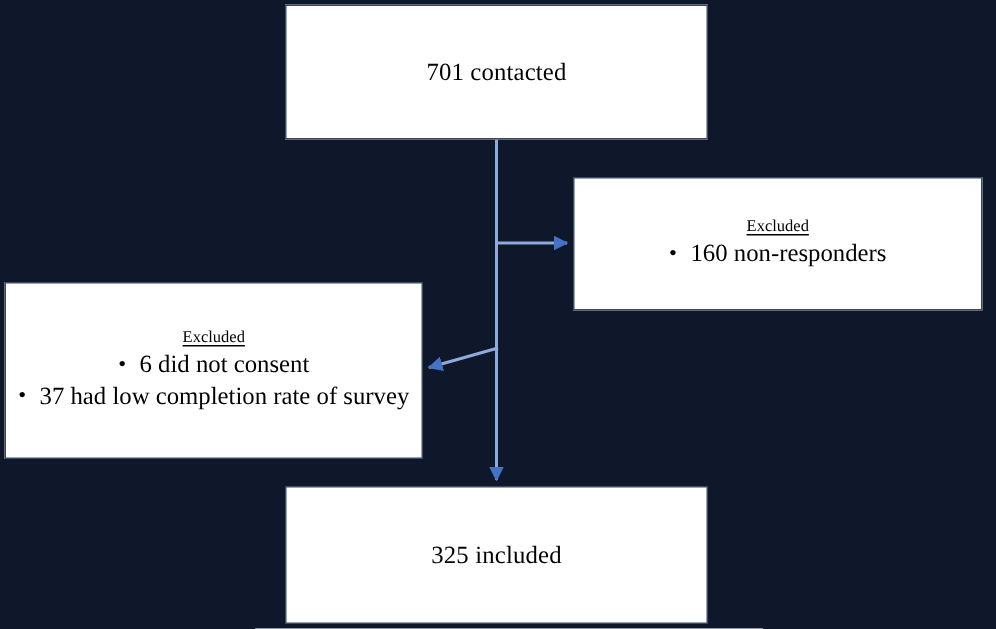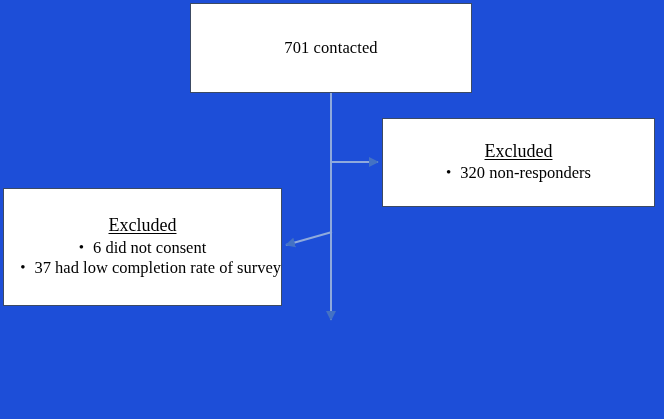--- a/index.html
+++ b/index.html
@@ -9,21 +9,21 @@
     background: #ffffff;
   }
   body {
     font-family: "Liberation Serif", "DejaVu Serif", serif;
     color: #000000;
   }
   #canvas {
     position: relative;
     width: 664px;
     height: 419px;
-    background: #1d4ed8;
+    background: #0f172a;
     overflow: hidden;
   }
   svg.connectors {
     position: absolute;
     left: 0;
     top: 0;
     width: 664px;
     height: 419px;
     pointer-events: none;
   }
@@ -38,21 +38,21 @@
     justify-content: center;
     text-align: center;
   }
   .node-text {
     font-size: 16.5px;
     line-height: 1.18;
     letter-spacing: 0.1px;
     white-space: nowrap;
   }
   .node-heading {
-    font-size: 18px;
+    font-size: 11px;
     line-height: 1.2;
     text-decoration: underline;
     text-underline-offset: 2px;
     margin-bottom: 1px;
   }
   ul.bullets {
     list-style: none;
     margin: 0;
     padding: 0;
     width: 100%;
@@ -110,29 +110,32 @@
   </svg>
 
   <div class="node" id="node-contacted">
     <div class="node-text">701 contacted</div>
   </div>
 
   <div class="node" id="node-excluded-right">
     <div class="inner">
       <div class="node-heading">Excluded</div>
       <ul class="bullets">
-        <li><span class="bul">•</span><span>320 non-responders</span></li>
+        <li><span class="bul">•</span><span>160 non-responders</span></li>
       </ul>
     </div>
   </div>
 
   <div class="node" id="node-excluded-left">
     <div class="inner">
       <div class="node-heading">Excluded</div>
       <ul class="bullets">
         <li style="white-space: normal;"><span class="bul">•</span><span>6 did not consent</span></li>
-        <li style="white-space: normal; text-align: right;"><span class="bul">•</span><span>37 had low completion rate of survey</span></li>
+        <li style="white-space: normal;"><span class="bul">•</span><span>37 had low completion rate of survey</span></li>
       </ul>
     </div>
   </div>
 
+  <div class="node" id="node-included">
+    <div class="node-text">325 included</div>
+  </div>
 
 </div>
 
 </body></html>

